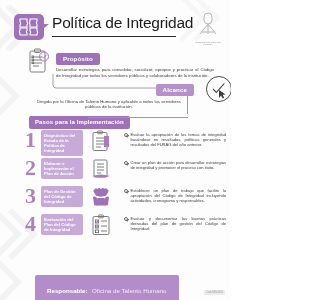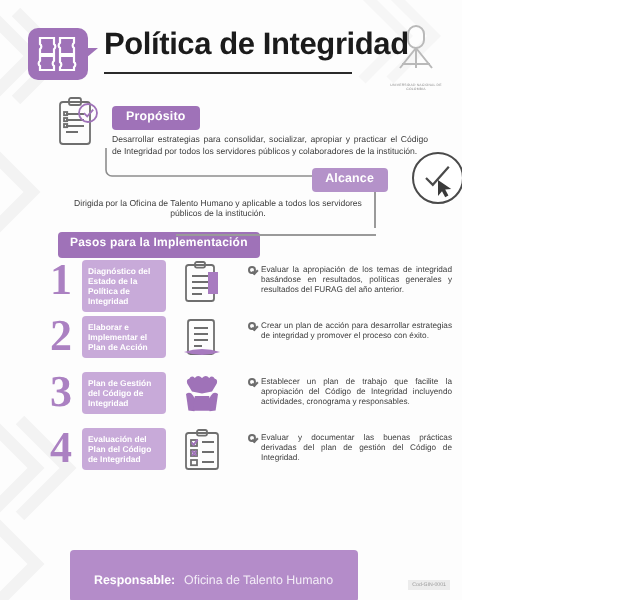--- a/index.html
+++ b/index.html
@@ -52,21 +52,21 @@
     width: 0; height: 0;
     border-top: 5px solid #9f72b8;
     border-right: 6px solid transparent;
   }
   .bubble-icon svg { position: absolute; left: 4px; top: 3px; }
 
   .page-title {
     position: absolute;
     left: 52px; top: 2px;
     font-size: 15.5px;
-    font-weight: bold;
+    font-weight: normal;
     color: #1b1b1b;
     letter-spacing: -.2px;
     white-space: nowrap;
   }
   .title-rule {
     position: absolute;
     left: 52px; top: 24px;
     width: 124px; height: 1.2px;
     background: #2a2a2a;
   }

